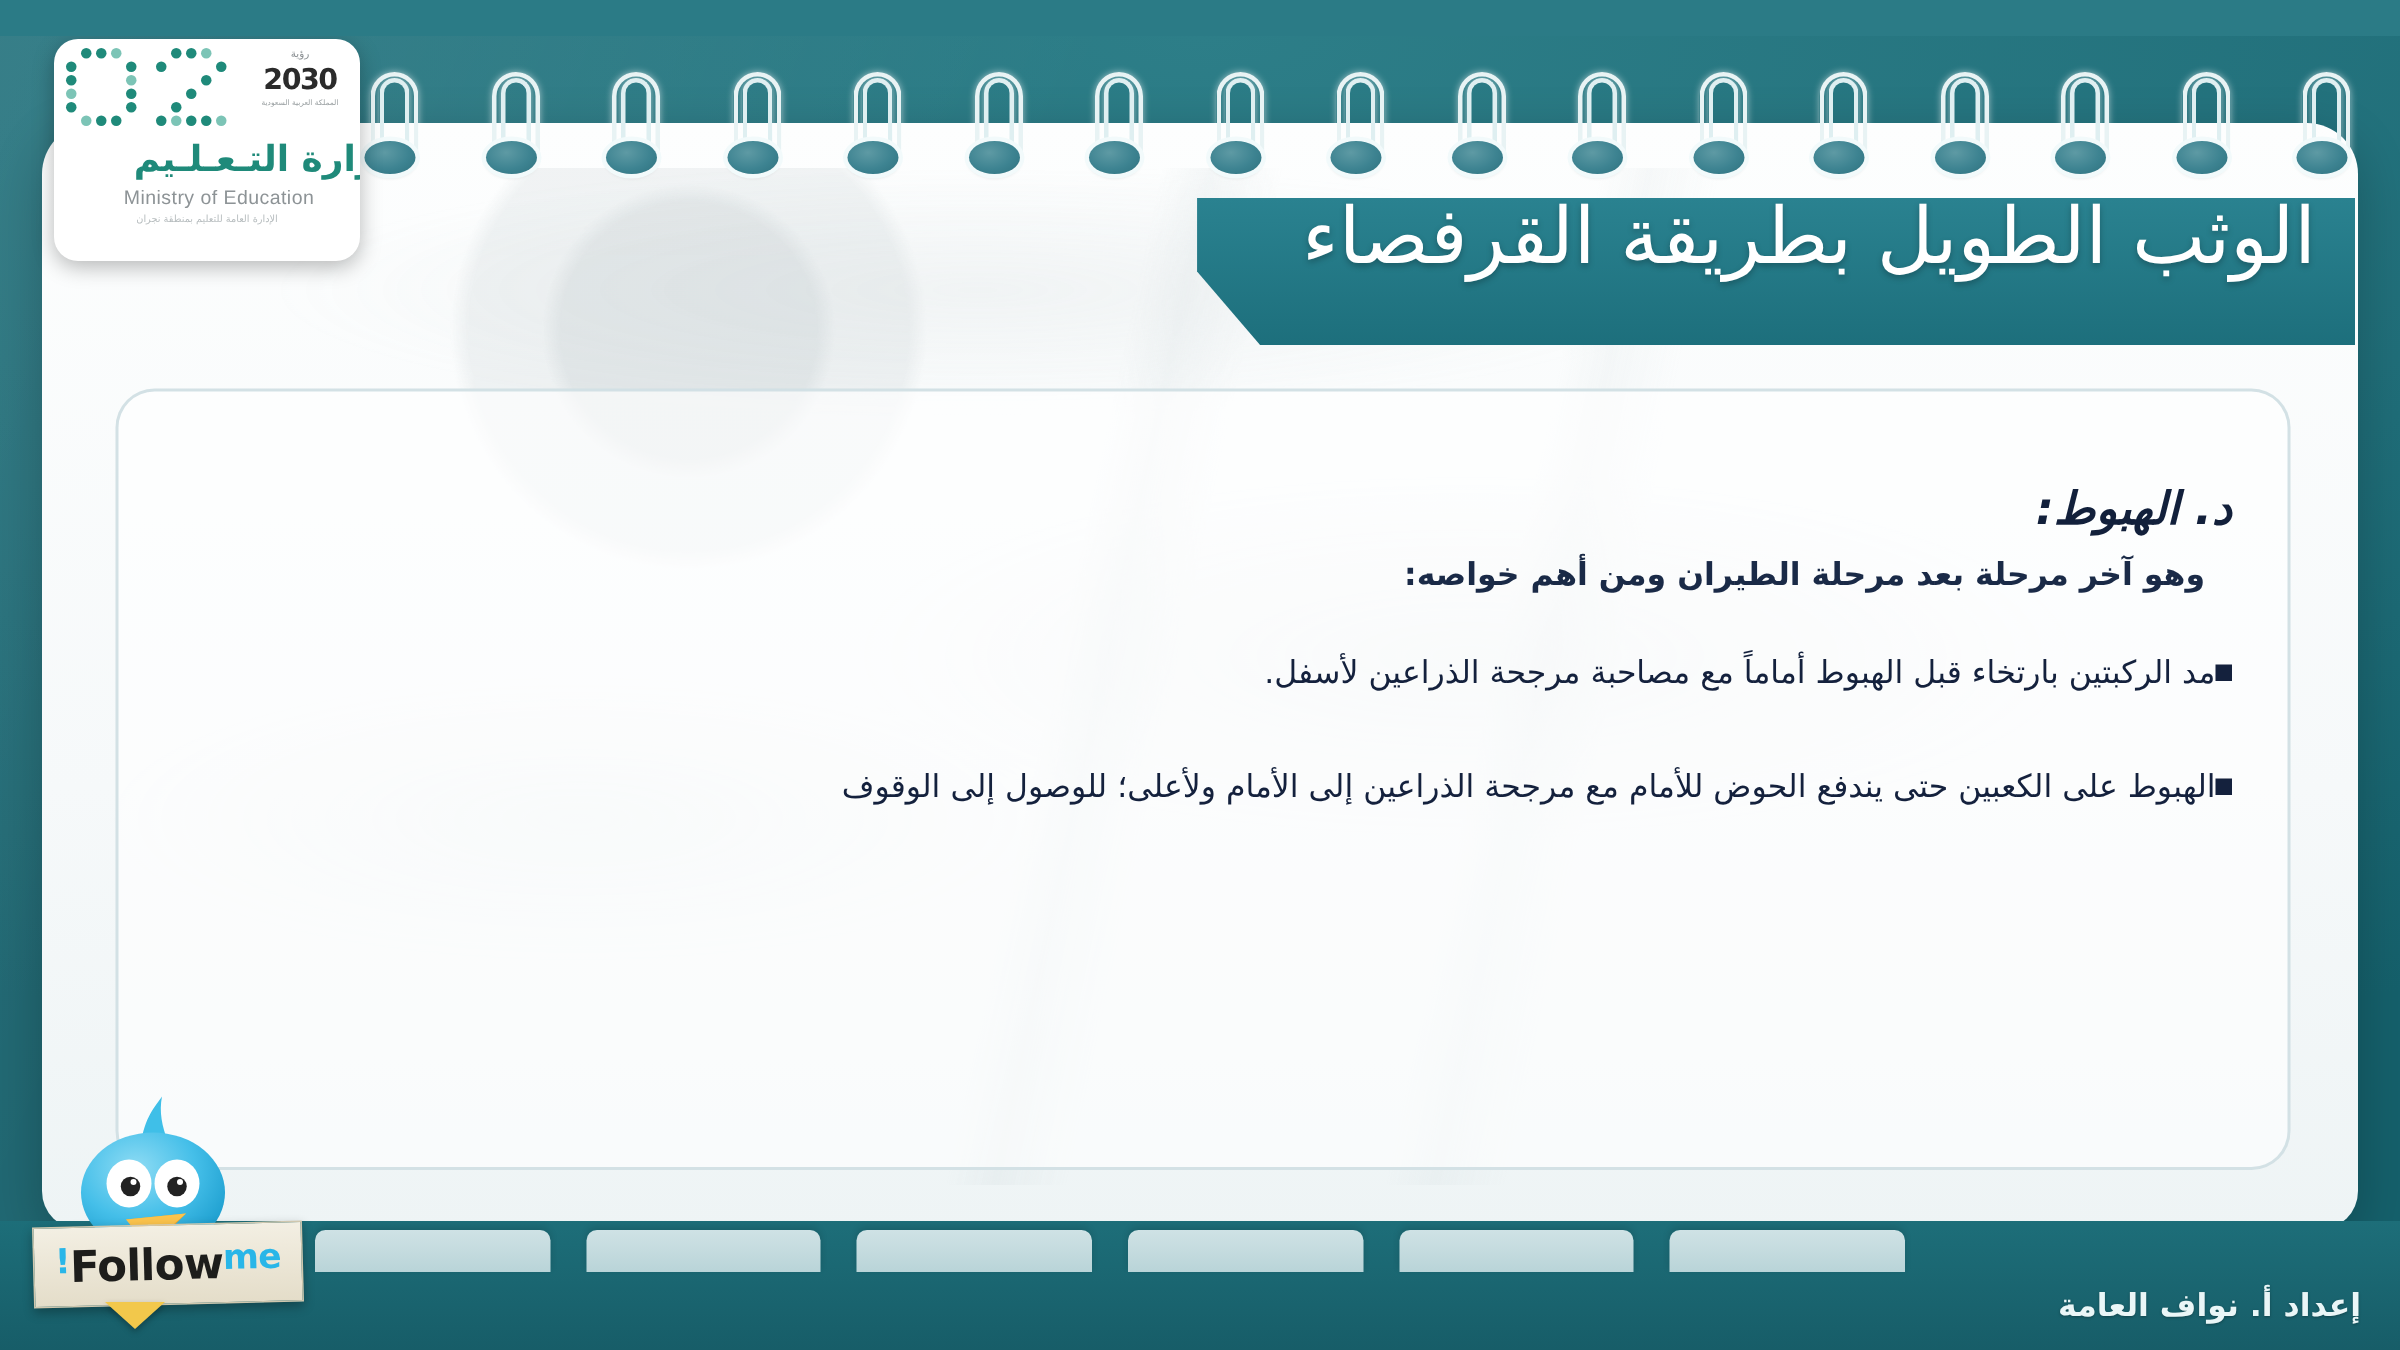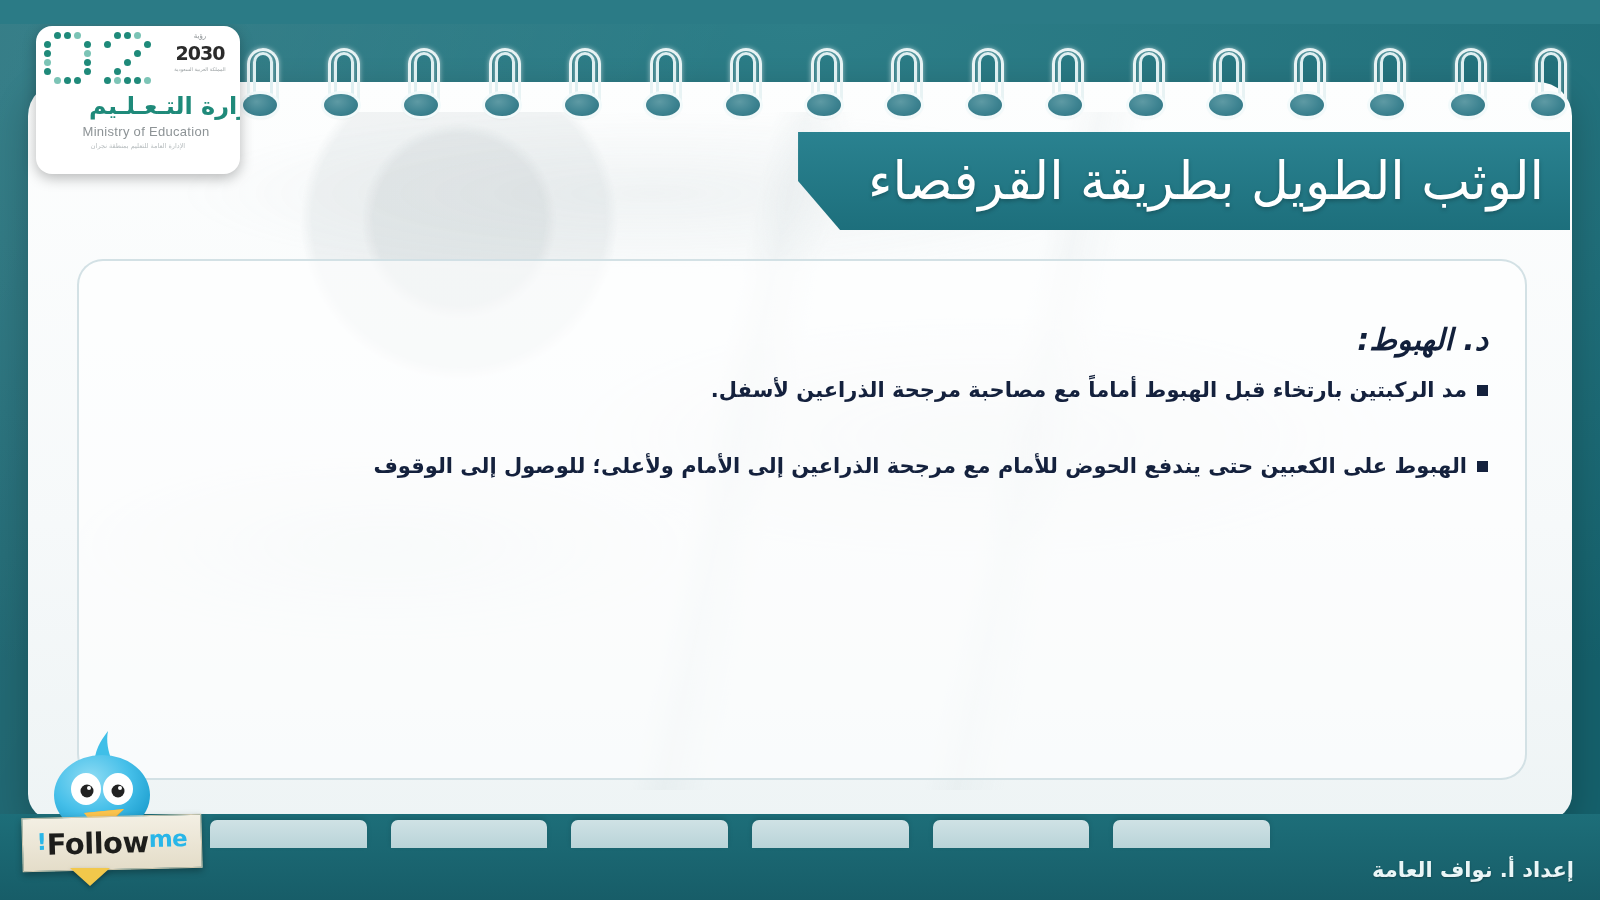--- a/index.html
+++ b/index.html
@@ -113,21 +113,21 @@
   }
   .moe-sub{
     position:absolute;left:0;top:116px;width:204px;text-align:center;
     font-size:6.5px;color:#b6bcbe;font-family:"DejaVu Sans",sans-serif;
   }
 
   
   #title-banner{
     position:absolute;right:30px;top:108px;height:98px;
     background:linear-gradient(180deg,#2a8290 0%,#1d6f7c 100%);
-    display:flex;align-items:center;justify-content:center;
+    display:flex;align-items:flex-start;justify-content:center;
     padding:0 26px 0 70px;
     box-shadow:0 6px 16px rgba(0,0,0,.25);
     clip-path:polygon(0 0, 100% 0, 100% 100%, 42px 100%, 0 50%);
     z-index:6;
   }
   #title-banner .txt{
     color:#ffffff;font-size:52px;font-weight:400;line-height:1;
     font-family:"DejaVu Sans",sans-serif;white-space:nowrap;
     text-shadow:0 2px 4px rgba(0,0,0,.25);
   }
@@ -142,21 +142,21 @@
     font-size:30px;font-weight:700;color:#12203b;margin:0 0 14px 0;
     letter-spacing:0;
     font-style:italic;
   }
   .lead{
     font-size:21px;font-weight:700;color:#1a2a47;margin:0 0 34px 0;
     padding-right:18px;
   }
   .bullet{
     display:flex;align-items:flex-start;justify-content:flex-start;
-    gap:10px;margin:0 0 36px 0;font-size:21px;font-weight:700;color:#14213d;
+    margin:0 0 36px 0;font-size:21px;font-weight:400;color:#14213d;
     line-height:1.9;
   }
   .bullet .sq{
     flex:none;width:11px;height:11px;background:#14213d;margin-top:14px;
   }
   .bullet .bt{flex:1;text-align:right;}
   .tail{
     font-size:21px;font-weight:700;color:#14213d;text-align:center;
     margin-top:-10px;
   }
@@ -349,20 +349,21 @@
     <div class="moe-en">Ministry of Education</div>
     <div class="moe-sub">الإدارة العامة للتعليم بمنطقة نجران</div>
   </div>
 
   <div id="title-banner">
     <div class="txt">الوثب الطويل بطريقة القرفصاء</div>
   </div>
 
   <div id="body-text">
     <p class="heading">د. الهبوط:</p>
+    <p class="lead">وهو آخر مرحلة بعد مرحلة الطيران ومن أهم خواصه:</p>
 
     <div class="bullet">
       <span class="sq"></span>
       <span class="bt">مد الركبتين بارتخاء قبل الهبوط أماماً مع مصاحبة مرجحة الذراعين لأسفل.</span>
     </div>
 
     <div class="bullet">
       <span class="sq"></span>
       <span class="bt">الهبوط على الكعبين حتى يندفع الحوض للأمام مع مرجحة الذراعين إلى الأمام ولأعلى؛ للوصول إلى الوقوف</span>
     </div>

